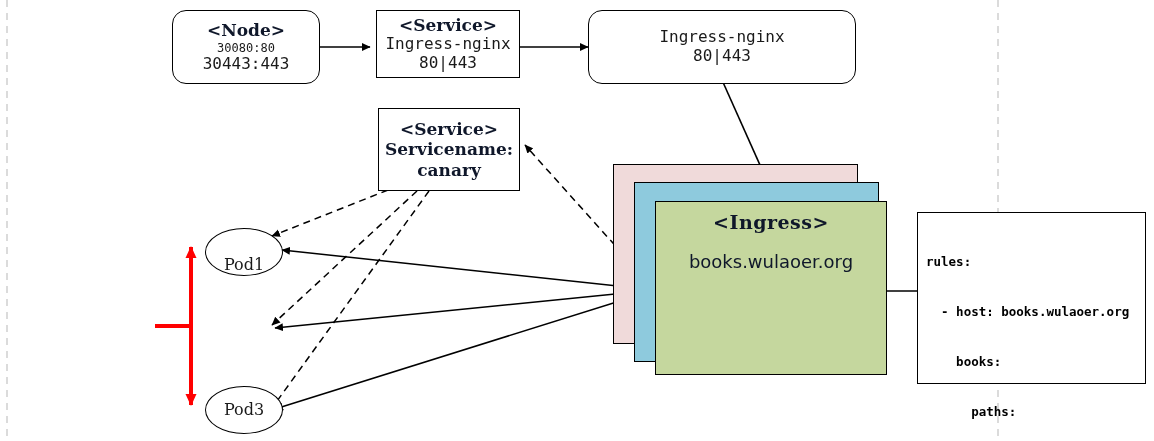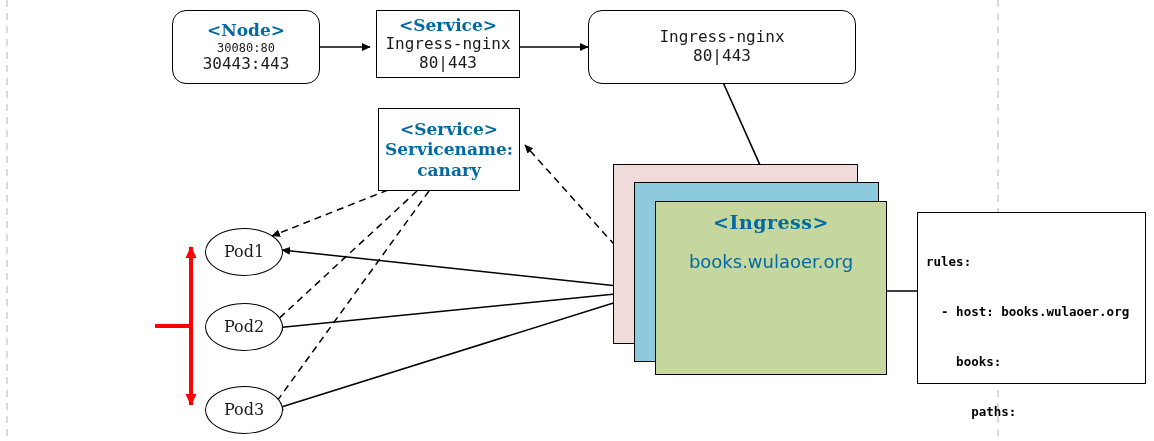--- a/index.html
+++ b/index.html
@@ -30,21 +30,21 @@
     flex-direction: column;
     align-items: center;
     justify-content: center;
     text-align: center;
     background: #ffffff;
     border: 1.6px solid #000000;
   }
   .rounded { border-radius: 14px; }
   .ellipse { border-radius: 50%; }
   .line { display: block; line-height: 1.18; white-space: nowrap; }
-  .red { color: #0369a1; }
+  .red { color: #0f172a; }
   .blk { color: #1a1a1a; }
   .mono { font-family: "DejaVu Sans Mono", monospace; }
   .serif { font-family: "DejaVu Serif", serif; }
 
   
   .card {
     position: absolute;
     box-sizing: border-box;
     border: 1.6px solid #000000;
   }
@@ -134,25 +134,22 @@
     <span class="line blk mono" style="font-size:16px;">80|443</span>
   </div>
 
   <div class="node" id="service-myapp-box" style="left:378px; top:108px; width:142px; height:83px;">
     <span class="line red serif" style="font-size:17px; font-weight:bold;">&lt;Service&gt;</span>
     <span class="line red serif" style="font-size:17px; font-weight:bold;">Servicename:</span>
     <span class="line red serif" style="font-size:17px; font-weight:bold;">canary</span>
   </div>
 
 
-  <div class="node ellipse" style="left:205px; top:228px; width:78px; height:48px;">
+  <div class="node ellipse" style="left:205px; top:228px; width:78px; height:48px;justify-content:flex-end;">
     <span class="line blk serif pod-label">Pod1</span>
-  </div>
-  <div class="node ellipse" style="left:205px; top:303px; width:78px; height:48px;">
-    <span class="line blk serif pod-label">Pod2</span>
   </div>
   <div class="node ellipse" style="left:205px; top:386px; width:78px; height:48px;">
     <span class="line blk serif pod-label">Pod3</span>
   </div>
 
   <div class="card" id="ingress-card-back" style="left:613px; top:164px; width:245px; height:180px; background:#f0dada;"></div>
   <div class="card" id="ingress-card-middle" style="left:634px; top:182px; width:245px; height:180px; background:#8ecadd;"></div>
   <div class="card" id="ingress-card-front" style="left:655px; top:201px; width:232px; height:174px; background:#c5d79e;">
     <span class="line red serif ingress-title">&lt;Ingress&gt;</span>
     <span class="line red ingress-host">books.wulaoer.org</span>

